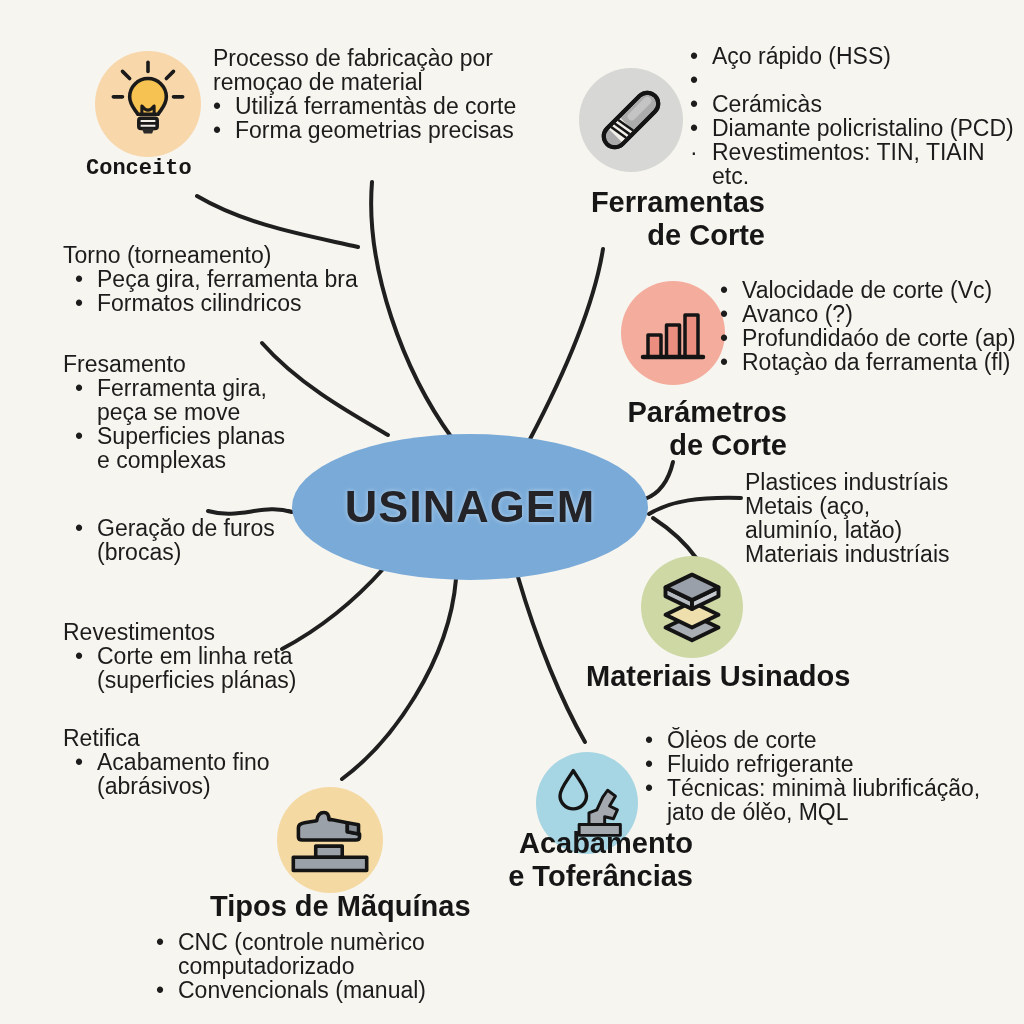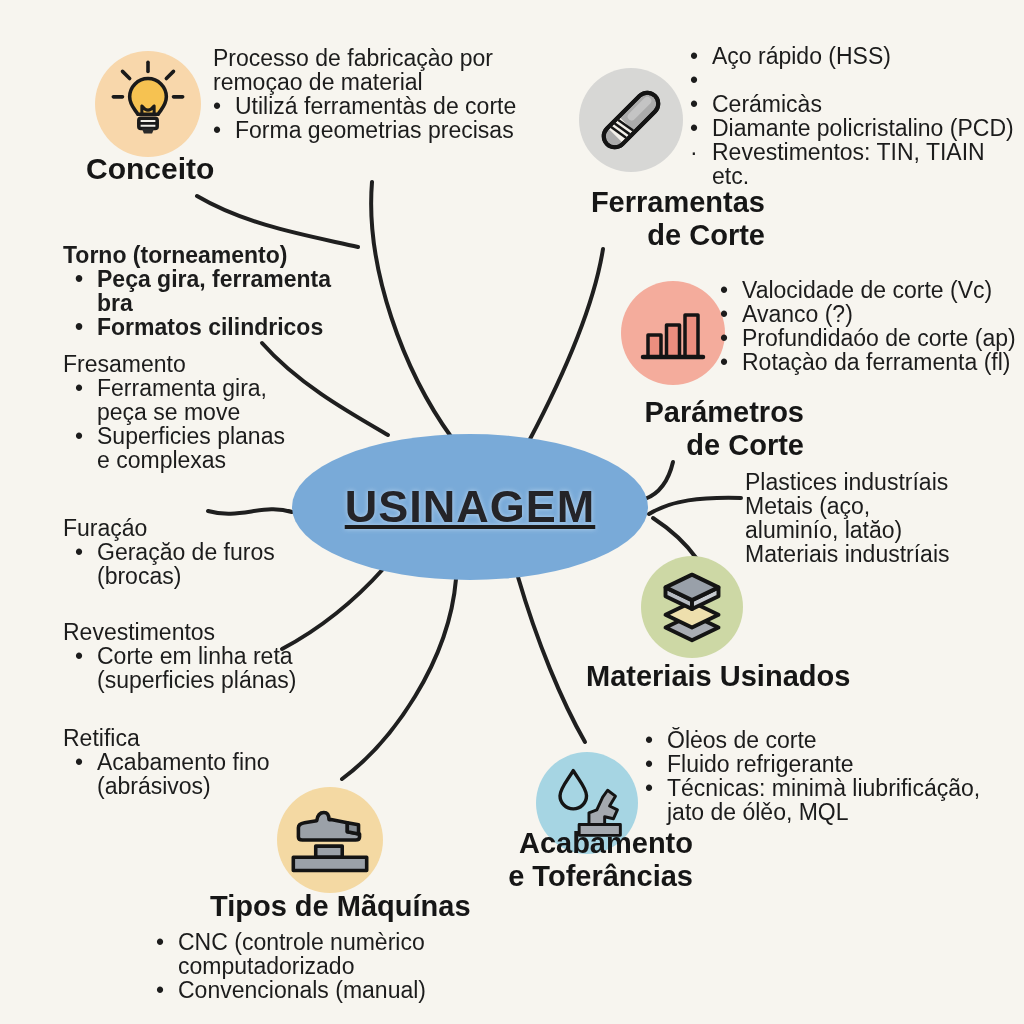--- a/index.html
+++ b/index.html
@@ -4,21 +4,21 @@
 <style>
   html,body{margin:0;padding:0;}
   body{width:1024px;height:1024px;overflow:hidden;position:relative;
        font-family:"Liberation Sans","DejaVu Sans",sans-serif;
        background:#f7f5ef;color:#1c1c1c;}
   #stage{position:absolute;inset:0;width:1024px;height:1024px;}
   svg.links{position:absolute;left:0;top:0;width:1024px;height:1024px;}
   svg.links path{fill:none;stroke:#1f1f1f;stroke-width:4;stroke-linecap:round;}
 
   .center-node{position:absolute;left:292px;top:434px;width:356px;height:146px;
-       border-radius:50%;display:flex;align-items:center;justify-content:center;text-decoration:underline;}
+       border-radius:50%;display:flex;align-items:center;justify-content:center;}
   .center-node span{font-size:45px;font-weight:700;letter-spacing:1px;color:#242428;
        text-shadow:0 0 5px rgba(200,224,244,.8);}
 
   .node-circle{position:absolute;border-radius:50%;}
   .node-circle svg{display:block;width:100%;height:100%;}
 
   .node-label{position:absolute;font-weight:700;font-size:29px;line-height:33px;
        color:#161616;white-space:pre-line;}
   .node-label.center-text{text-align:right;margin-top:8px;}
 
@@ -120,24 +120,24 @@
     <svg viewBox="-52 -52 104 104">
       <g stroke="#141414" stroke-width="3.5" stroke-linejoin="round">
         <path d="M -31,-3 L -31,-12 Q -31,-16 -25,-17 L -13,-19 Q -12,-27 -6,-27 Q -1,-27 -1,-20 L 1,-20 L 17,-17 L 17,-8 L 29,-6 L 29,-3 Q 29,0 25,0 L -27,0 Q -31,0 -31,-3 Z" fill="#9ba1a8"></path>
         <polygon points="17,-17 28,-15 28,-6 17,-8" fill="#848b92"></polygon>
         <rect x="-14" y="6" width="26" height="11" fill="#9ba1a8"></rect>
         <rect x="-36" y="17" width="72" height="13" fill="#9ba1a8"></rect>
       </g>
     </svg>
   </div>
 
-  <div class="node-label" style="left:86px;top:152px;font-size:30px;">Conceito</div>
+  <div class="node-label" style="left:86px;top:152px;font-size:22px;font-family:Liberation Mono, monospace;">Conceito</div>
   <div class="node-label center-text" style="left:545px;top:178px;width:220px;">Ferramentas
 de Corte</div>
-  <div class="node-label center-text" style="left:584px;top:388px;width:220px;">Parámetros
+  <div class="node-label center-text" style="left:567px;top:388px;width:220px;">Parámetros
 de Corte</div>
   <div class="node-label" style="left:586px;top:660px;white-space:nowrap;">Materiais Usinados</div>
   <div class="node-label center-text" style="left:473px;top:819px;width:220px;">Acabamento
 e Toferâncias</div>
   <div class="node-label" style="left:210px;top:890px;white-space:nowrap;">Tipos de Mãquínas</div>
 
   <div class="block" style="left:213px;top:46px;width:345px;">
       <div class="li">
         <span class="b"></span>
         <span class="t">Processo de fabricaçào por
@@ -214,21 +214,21 @@
       <div class="li">
         <span class="b">•</span>
         <span class="t">Fluido refrigerante</span>
       </div>
       <div class="li">
         <span class="b">•</span>
         <span class="t">Técnicas: minimà liubrificáção,
 jato de ólěo, MQL</span>
       </div>
     </div>
-  <div class="block leftcol" style="left:63px;top:243px;width:300px;font-weight:bold;">
+  <div class="block leftcol" style="left:63px;top:243px;width:300px;">
       <div class="li heading">
         <span class="b"></span>
         <span class="t">Torno  (torneamento)</span>
       </div>
       <div class="li">
         <span class="b">•</span>
         <span class="t">Peça gira, ferramenta bra</span>
       </div>
       <div class="li">
         <span class="b">•</span>
@@ -245,24 +245,20 @@
         <span class="t">Ferramenta gira,
 peça se move</span>
       </div>
       <div class="li">
         <span class="b">•</span>
         <span class="t">Superficies planas
 e complexas</span>
       </div>
     </div>
   <div class="block leftcol" style="left:63px;top:516px;width:300px;">
-      <div class="li heading">
-        <span class="b"></span>
-        <span class="t">Furaçáo</span>
-      </div>
       <div class="li">
         <span class="b">•</span>
         <span class="t">Geraçăo de furos
 (brocas)</span>
       </div>
     </div>
   <div class="block leftcol" style="left:63px;top:620px;width:330px;">
       <div class="li heading">
         <span class="b"></span>
         <span class="t">Revestimentos</span>

